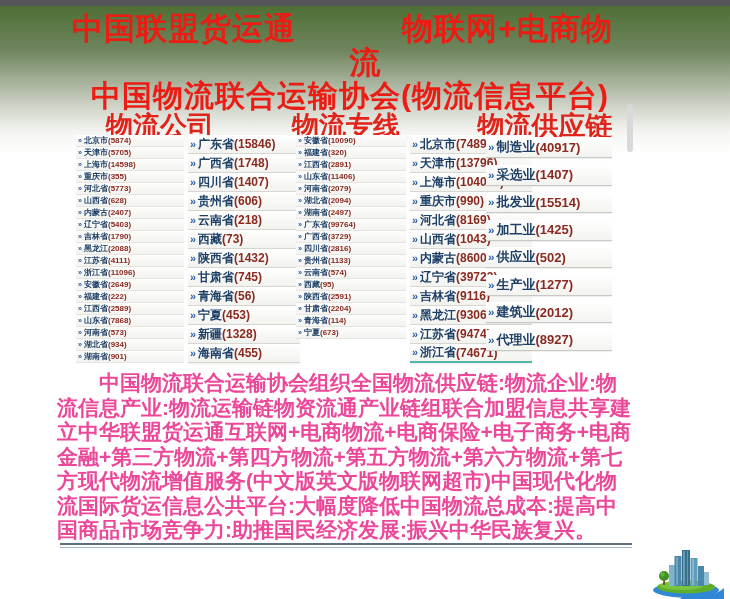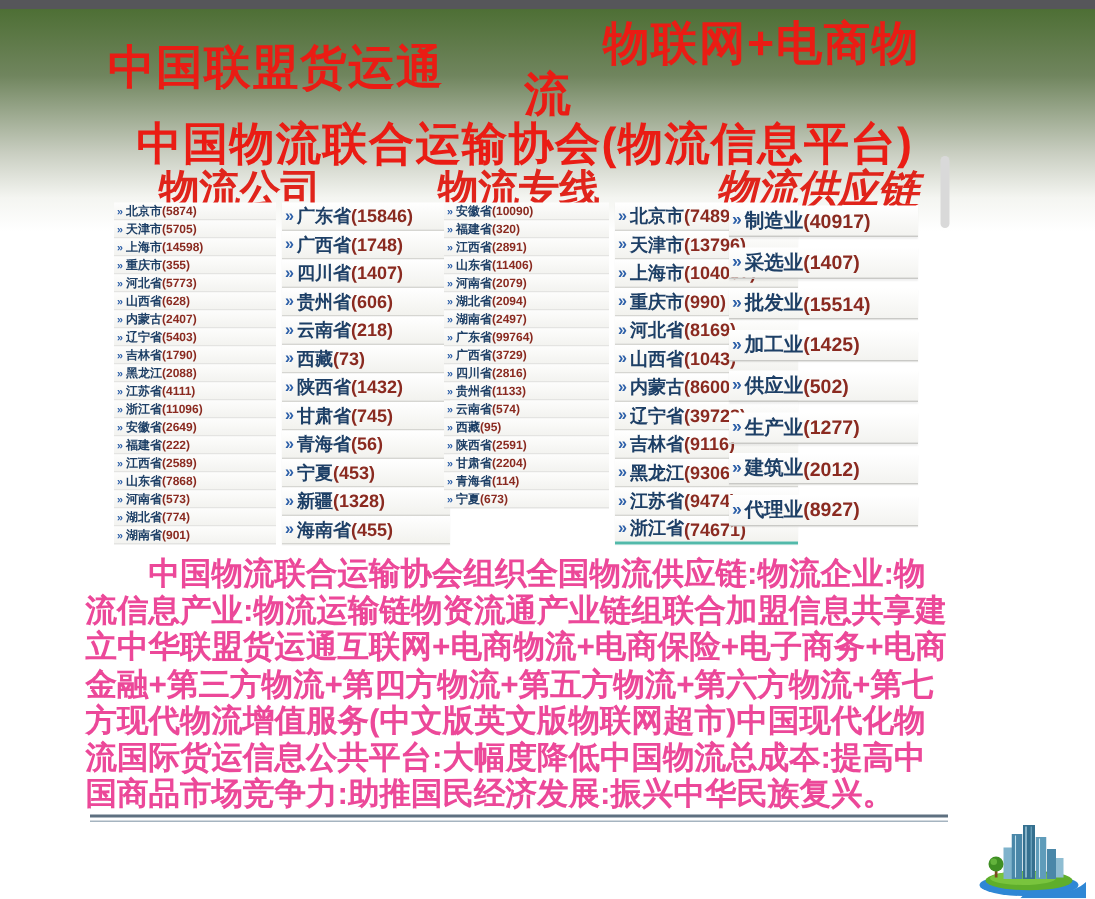--- a/index.html
+++ b/index.html
@@ -5,31 +5,31 @@
   * { margin:0; padding:0; box-sizing:border-box; }
   html,body { width:730px; height:599px; background:#fff; overflow:hidden;
               font-family:"Liberation Sans", sans-serif; }
   #stage { position:relative; width:730px; height:599px; background:#ffffff; overflow:hidden; }
 
   .top-strip { position:absolute; left:0; top:0; width:730px; height:6px; background:#56565a; }
   .hero { position:absolute; left:0; top:6px; width:730px; height:148px;
           background:linear-gradient(#4e6f35 0%, #70855e 30%, #c9cec1 65%, #f4f5f1 85%, #ffffff 100%); }
 
   .t1 { position:absolute; top:8px; font-size:31px; font-weight:bold; color:#ea1c14; letter-spacing:1px; }
-  .t1-left  { left:72px;margin-top:16px; }
+  .t1-left  { left:72px; }
   .t1-right { left:402px; }
   .t2 { position:absolute; top:42px; left:0; width:730px; text-align:center;
         font-size:31px; font-weight:bold; color:#ea1c14; }
   .t3 { position:absolute; top:76px; left:0; width:700px; text-align:center;
         font-size:30px; font-weight:bold; color:#ea1c14; letter-spacing:1px; }
 
   .col-header { position:absolute; top:108px; font-size:27px; font-weight:bold; color:#e0241b; text-align:center; }
   .ch1 { left:76px;  width:168px; }
   .ch2 { left:276px; width:140px; }
-  .ch3 { left:470px; width:150px;font-style:italic; }
+  .ch3 { left:470px; width:150px; }
 
   .list { position:absolute; display:flex; flex-direction:column; }
   .l-c1s { left:76px;  top:135px; width:108px; }
   .l-c1l { left:188px; top:135px; width:112px; }
   .l-c2s { left:296px; top:135px; width:110px; }
   .l-c2l { left:410px; top:135px; width:122px; }
   .l-c3  { left:486px; top:137px; width:126px; }
 
   .row { display:flex; align-items:center; padding-left:2px; white-space:nowrap; overflow:hidden;
          cursor:pointer; }
@@ -174,21 +174,21 @@
 
       <div class="row">
         <span class="arr">»</span>
         <span class="nm">河南省</span>
         <span class="ct">(573)</span>
       </div>
 
       <div class="row">
         <span class="arr">»</span>
         <span class="nm">湖北省</span>
-        <span class="ct">(774)</span>
+        <span class="ct">(934)</span>
       </div>
 
       <div class="row">
         <span class="arr">»</span>
         <span class="nm">湖南省</span>
         <span class="ct">(901)</span>
       </div>
     </div>
 
   <div class="list lg l-c1l">

